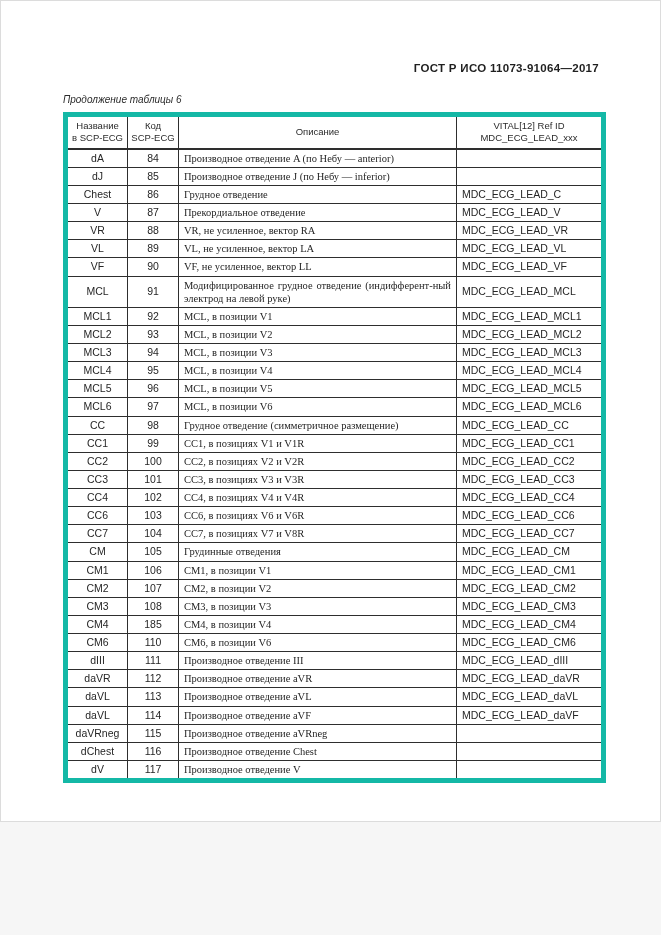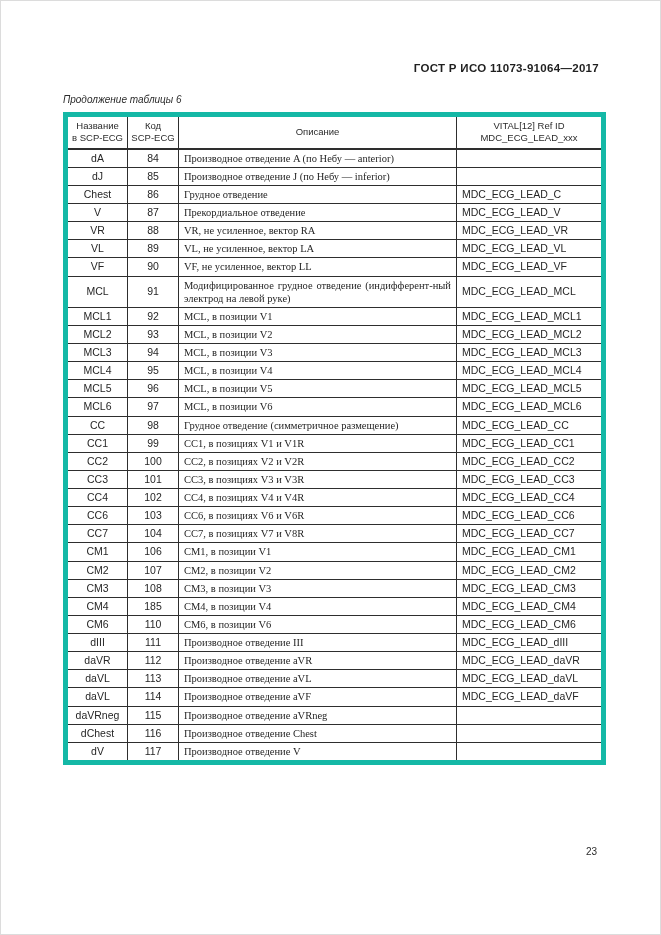--- a/index.html
+++ b/index.html
@@ -4,21 +4,21 @@
 <style>
   html, body {
     margin: 0;
     padding: 0;
     background: #f6f6f6;
     font-family: "Liberation Sans", "DejaVu Sans", sans-serif;
   }
   .page {
     position: relative;
     width: 661px;
-    height: 935px;
+    height: 822px;
     background: #ffffff;
     border: 1px solid #dcdcdc;
     box-sizing: border-box;
     color: #262626;
     overflow: hidden;
   }
   .std-num {
     position: absolute;
     top: 61px;
     right: 61px;
@@ -227,20 +227,26 @@
           <td class="c-desc">CC6, в позициях V6 и V6R</td>
           <td class="c-ref">MDC_ECG_LEAD_CC6</td>
         </tr>
         <tr>
           <td class="c-name">CC7</td>
           <td class="c-code">104</td>
           <td class="c-desc">CC7, в позициях V7 и V8R</td>
           <td class="c-ref">MDC_ECG_LEAD_CC7</td>
         </tr>
         <tr>
+          <td class="c-name">CM</td>
+          <td class="c-code">105</td>
+          <td class="c-desc">Грудинные отведения</td>
+          <td class="c-ref">MDC_ECG_LEAD_CM</td>
+        </tr>
+        <tr>
           <td class="c-name">CM1</td>
           <td class="c-code">106</td>
           <td class="c-desc">CM1, в позиции V1</td>
           <td class="c-ref">MDC_ECG_LEAD_CM1</td>
         </tr>
         <tr>
           <td class="c-name">CM2</td>
           <td class="c-code">107</td>
           <td class="c-desc">CM2, в позиции V2</td>
           <td class="c-ref">MDC_ECG_LEAD_CM2</td>

